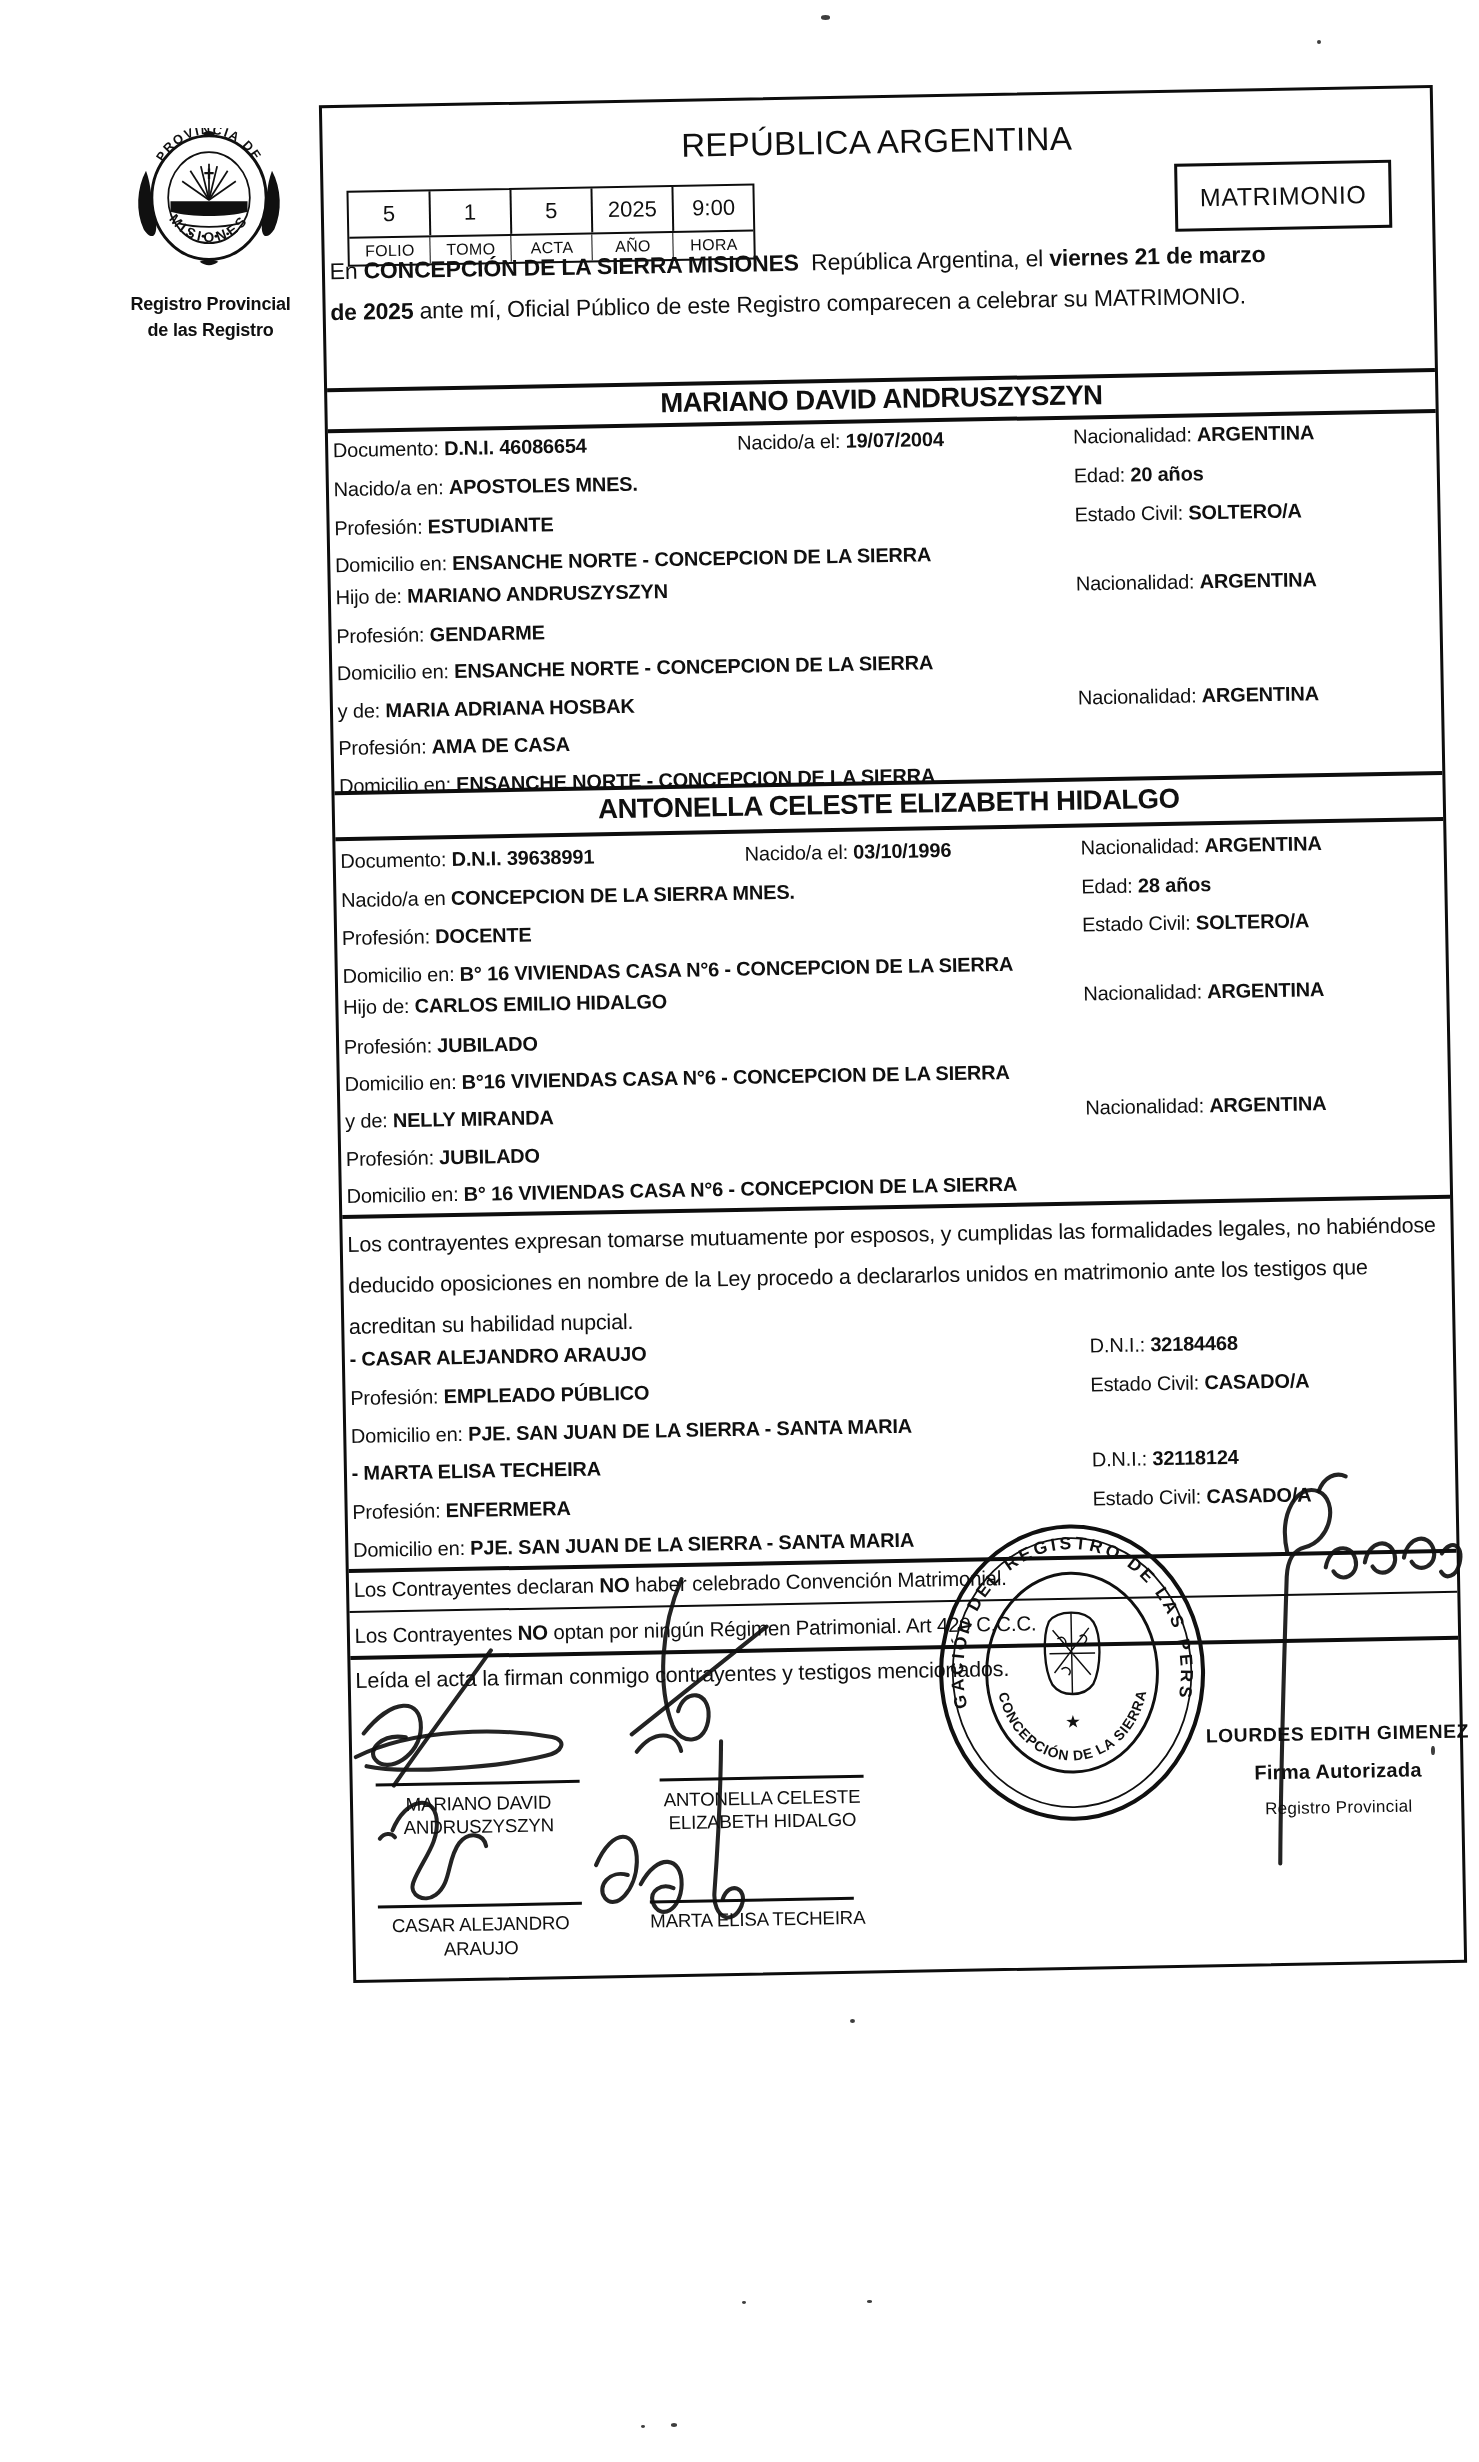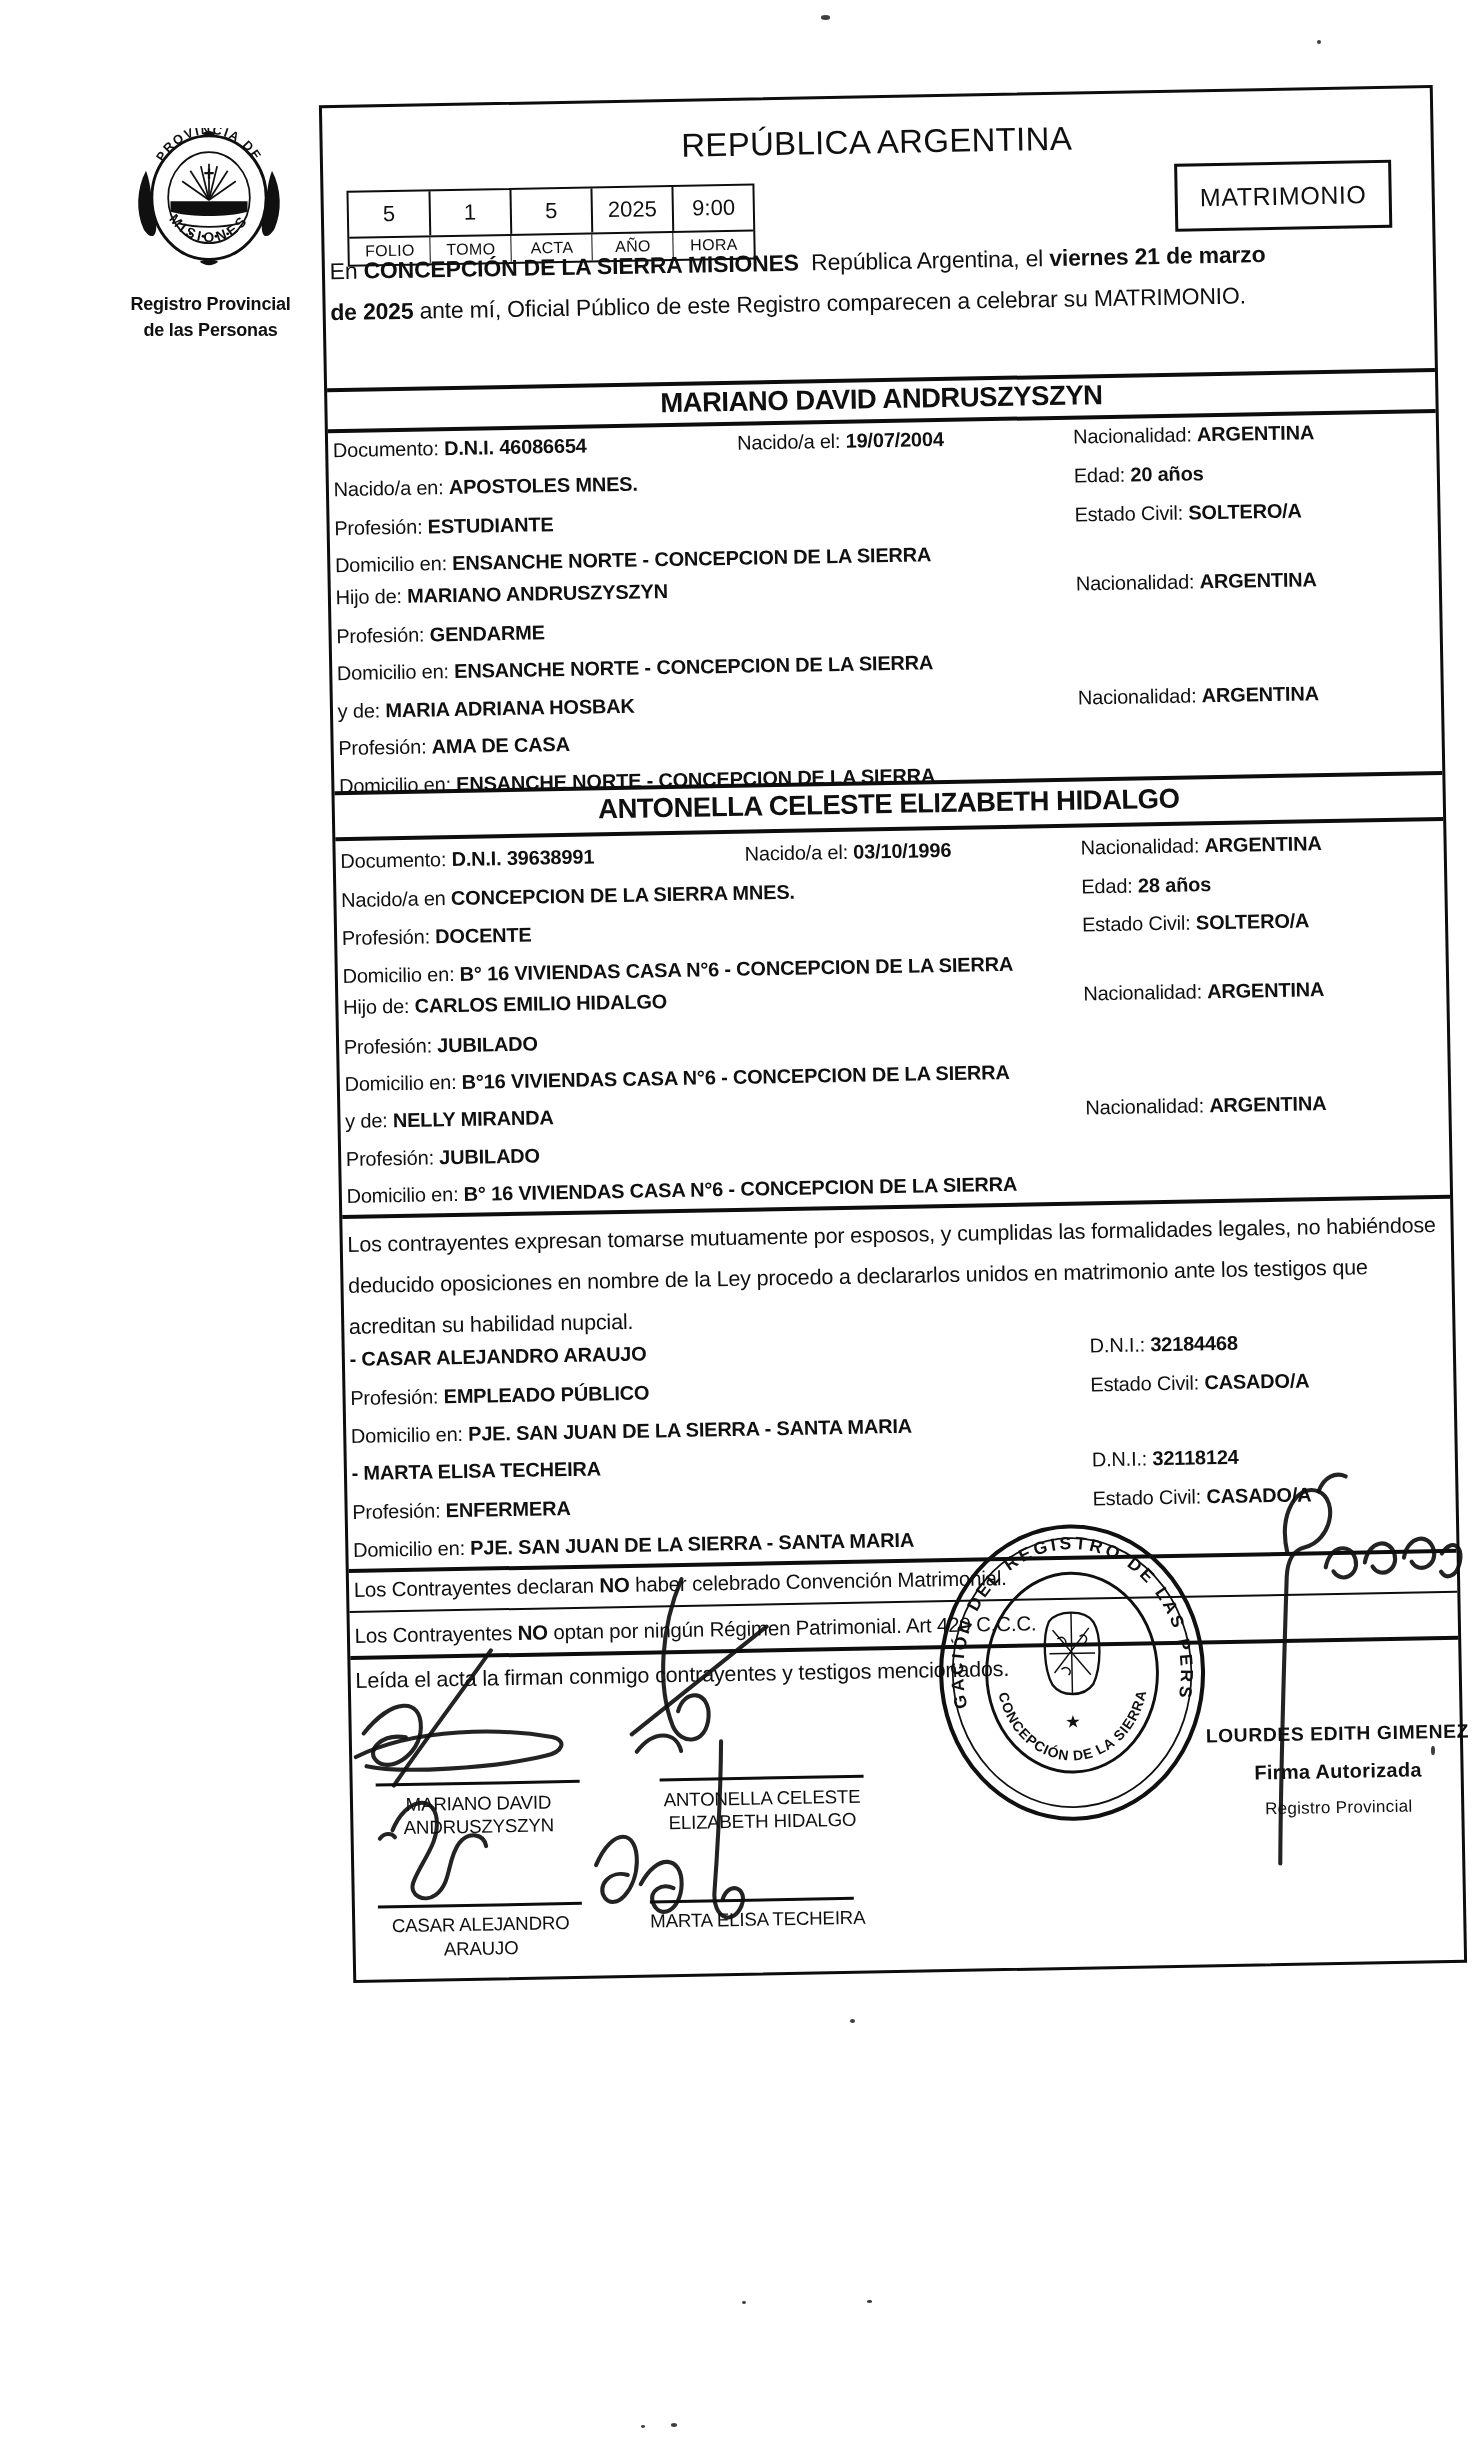--- a/index.html
+++ b/index.html
@@ -85,21 +85,21 @@
     <circle cx="164" cy="178" r="2.5" fill="#101010"></circle>
     <text font-size="22" font-weight="bold" letter-spacing="3" fill="#101010">
       <textPath href="#embTopArc" startOffset="50%" text-anchor="middle">PROVINCIA DE</textPath>
     </text>
     <text font-size="24" font-weight="bold" letter-spacing="6" fill="#101010">
       <textPath href="#embBottomArc" startOffset="50%" text-anchor="middle">MISIONES</textPath>
     </text>
   </svg>
   <div class="emblem-caption">
     <div>Registro Provincial</div>
-    <div>de las Personas</div>
+    <div>de las Registro</div>
   </div>
 
   <div class="doc">
 
     <div class="title">REPÚBLICA ARGENTINA</div>
 
     <div class="reg-table">
       <div class="reg-vals">
         <div class="tc">5</div>
         <div class="tc">1</div>

